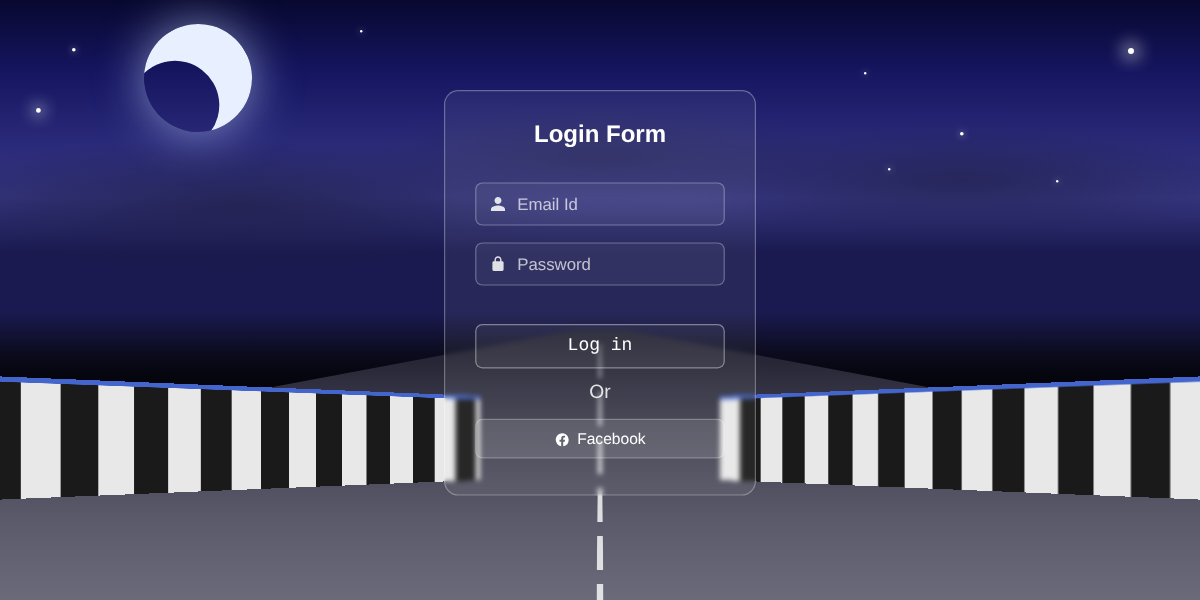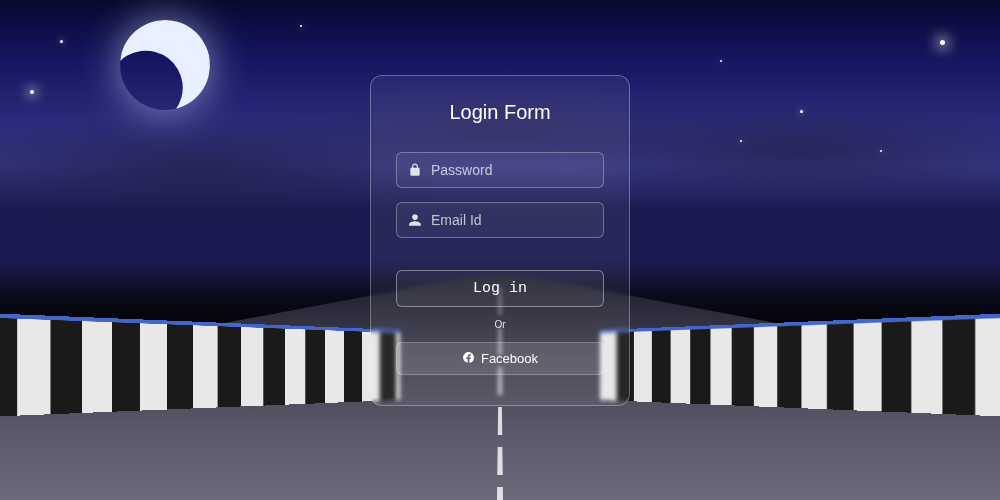--- a/index.html
+++ b/index.html
@@ -136,21 +136,21 @@
       border-radius: 12px;
       backdrop-filter: blur(2px);
       color: #fff;
       display: flex;
       flex-direction: column;
       align-items: center;
     }
 
     .login-title {
       font-size: 20px;
-      font-weight: 400;
+      font-weight: 700;
       margin-bottom: 28px;
       text-align: right;
     }
 
     .input-group {
       width: 100%;
       margin-bottom: 14px;
       position: relative;
     }
 
@@ -187,41 +187,41 @@
       border: 1px solid rgba(255, 255, 255, 0.4);
       border-radius: 6px;
       color: #fff;
       font-size: 15px;
       cursor: pointer;
       font-family: Liberation Mono, monospace;
     }
 
     .or-text {
       margin: 12px 0;
-      font-size: 10px;
+      font-size: 16px;
       color: rgba(255,255,255,0.85);
     }
 
     .social-row {
       display: flex;
       gap: 10px;
       width: 100%;
     }
 
     .social-btn {
       flex: 1;
       padding: 8px 18px;
       background: rgba(255, 255, 255, 0.12);
       border: 1px solid rgba(255, 255, 255, 0.25);
       border-radius: 6px;
       color: #fff;
       font-size: 13px;
       cursor: pointer;
       display: flex;
-      align-items: flex-start;
+      align-items: flex-end;
       justify-content: center;
       gap: 6px;
     }
 
     .social-btn svg {
       width: 13px;
       height: 13px;
       fill: #fff;
     }
   </style>
@@ -249,30 +249,30 @@
   <div class="barrier barrier-right">
     <div class="barrier-post"></div>
   </div>
 </div>
 
 <div class="login-card">
   <h2 class="login-title">Login Form</h2>
 
   <div class="input-group">
     <svg class="icon" viewBox="0 0 24 24">
+        <path d="M12 12c2.76 0 5-2.24 5-5s-2.24-5-5-5-5 2.24-5 5 2.24 5 5 5zm0 2c-3.34 0-10 1.67-10 5v3h20v-3c0-3.33-6.66-5-10-5z"></path>
+      </svg>
+    <input type="text" class="input-field" placeholder="Email Id" style="">
+  </div>
+
+  <div class="input-group">
+    <svg class="icon" viewBox="0 0 24 24">
         <path d="M18 8h-1V6c0-2.76-2.24-5-5-5S7 3.24 7 6v2H6c-1.1 0-2 .9-2 2v10c0 1.1.9 2 2 2h12c1.1 0 2-.9 2-2V10c0-1.1-.9-2-2-2zM9 6c0-1.66 1.34-3 3-3s3 1.34 3 3v2H9V6z"></path>
       </svg>
     <input type="password" class="input-field" placeholder="Password" style="">
-  </div>
-
-  <div class="input-group">
-    <svg class="icon" viewBox="0 0 24 24">
-        <path d="M12 12c2.76 0 5-2.24 5-5s-2.24-5-5-5-5 2.24-5 5 2.24 5 5 5zm0 2c-3.34 0-10 1.67-10 5v3h20v-3c0-3.33-6.66-5-10-5z"></path>
-      </svg>
-    <input type="text" class="input-field" placeholder="Email Id" style="">
   </div>
 
   <button class="login-btn">Log in</button>
 
   <div class="or-text">Or</div>
 
   <div class="social-row">
     <button class="social-btn">
       <svg viewBox="0 0 24 24">
           <path d="M22 12a10 10 0 10-11.56 9.88v-6.99H7.9V12h2.54V9.8c0-2.5 1.49-3.89 3.77-3.89 1.1 0 2.24.2 2.24.2v2.46h-1.26c-1.24 0-1.63.77-1.63 1.56V12h2.78l-.44 2.89h-2.34v6.99A10 10 0 0022 12z"></path>

